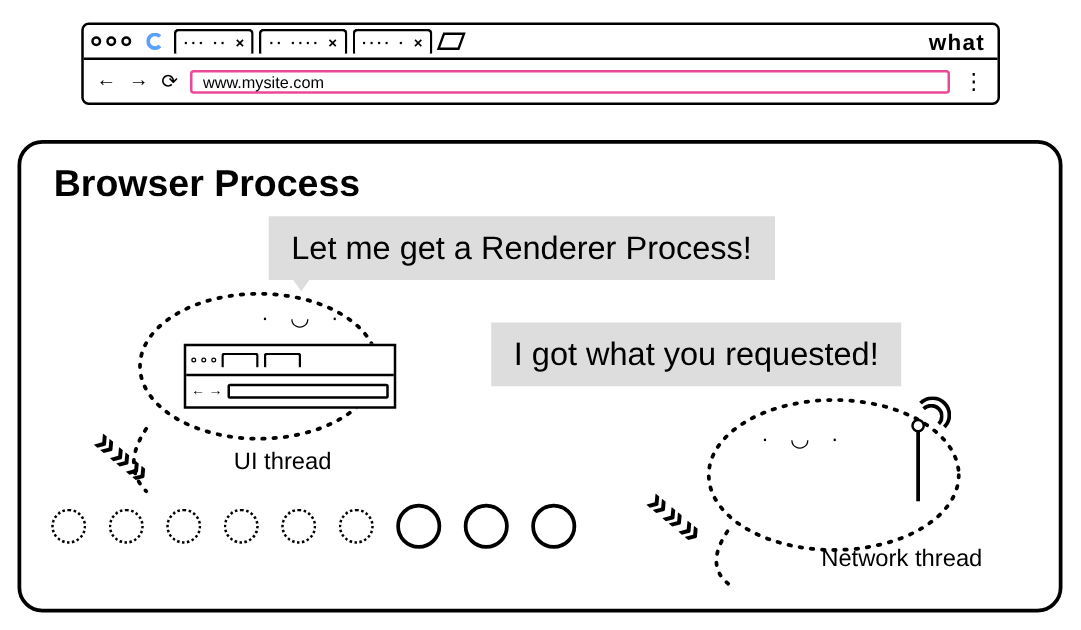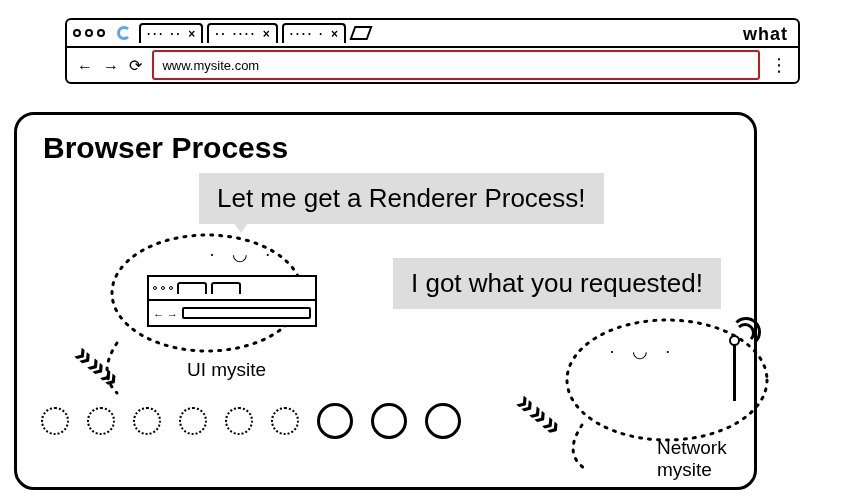--- a/index.html
+++ b/index.html
@@ -58,52 +58,52 @@
     font-weight: bold; font-size: 18px; letter-spacing: 1px;
   }
   .toolbar {
     display: flex; align-items: center; gap: 10px;
     height: 34px; padding: 0 10px;
   }
   .nav-btn { font-size: 16px; font-weight: bold; }
   .reload { font-size: 16px; }
   .urlbar {
     flex: 1;
-    border: 2px solid #b91c1c;
+    border: 2px solid #ec4899;
     border-radius: 3px;
-    height: 30px;
+    height: 19px;
     display: flex; align-items: center;
     padding: 0 8px;
     font-size: 13px;
   }
   .overflow { font-size: 18px; line-height: 6px; letter-spacing: 0; }
 
   
   .process-box {
     position: absolute;
     top: 112px;
     left: 14px;
-    width: 743px;
+    width: 836px;
     height: 378px;
     border: 3px solid #000;
     border-radius: 20px;
     background: #fff;
   }
   .process-title {
     position: absolute;
     top: 16px; left: 26px;
     font-size: 30px; font-weight: 600;
   }
   .speech {
     position: absolute;
     background: #ddd;
     font-size: 26px;
     padding: 10px 18px;
   }
-  .speech1 { top: 58px; left: 182px; text-align: center; }
+  .speech1 { top: 58px; left: 198px; text-align: center; }
   .speech2 { top: 132px; left: 376px; margin-top: 11px; }
   .tail {
     position: absolute;
     width: 0; height: 0;
     border-left: 10px solid transparent;
     border-right: 10px solid transparent;
     border-top: 14px solid #ddd;
   }
   .tail1 { top: 104px; left: 214px; }
   .tail2 { top: 179px; left: 616px; }
@@ -242,35 +242,35 @@
         <div class="mini-dot"></div>
         <div class="mini-dot"></div>
       <div class="mini-tab"></div>
         <div class="mini-tab"></div>
     </div>
     <div class="mini-row">
       <span style="font-size:11px;font-weight:bold">← →</span>
       <div class="mini-url"></div>
     </div>
   </div>
-  <div class="label label-ui">UI mysite</div>
+  <div class="label label-ui">UI thread</div>
   <div class="chev chev1">»»»</div>
 
   <div class="face face2">· ◡ ·</div>
   <svg class="dots" style="top:195px;left:530px" width="260" height="170">
     <ellipse cx="120" cy="70" rx="100" ry="60" fill="none" stroke="#000" stroke-width="3" stroke-dasharray="2 7" stroke-linecap="round"></ellipse>
     <path d="M35 115 Q15 145 40 160" fill="none" stroke="#000" stroke-width="3" stroke-dasharray="2 7" stroke-linecap="round"></path>
   </svg>
   <div class="antenna">
     <div class="stick"></div>
       <div class="ball"></div>
     <div class="wave w1"></div>
       <div class="wave w2"></div>
   </div>
-  <div class="label label-net">Network mysite</div>
+  <div class="label label-net">Network thread</div>
   <div class="chev chev2">»»»</div>
 
   <div class="arrow-stream">
     <div class="dcircle"></div>
     <div class="dcircle"></div>
     <div class="dcircle"></div>
     <div class="dcircle"></div>
     <div class="dcircle"></div>
     <div class="dcircle"></div>
     <div class="scircle"></div>

